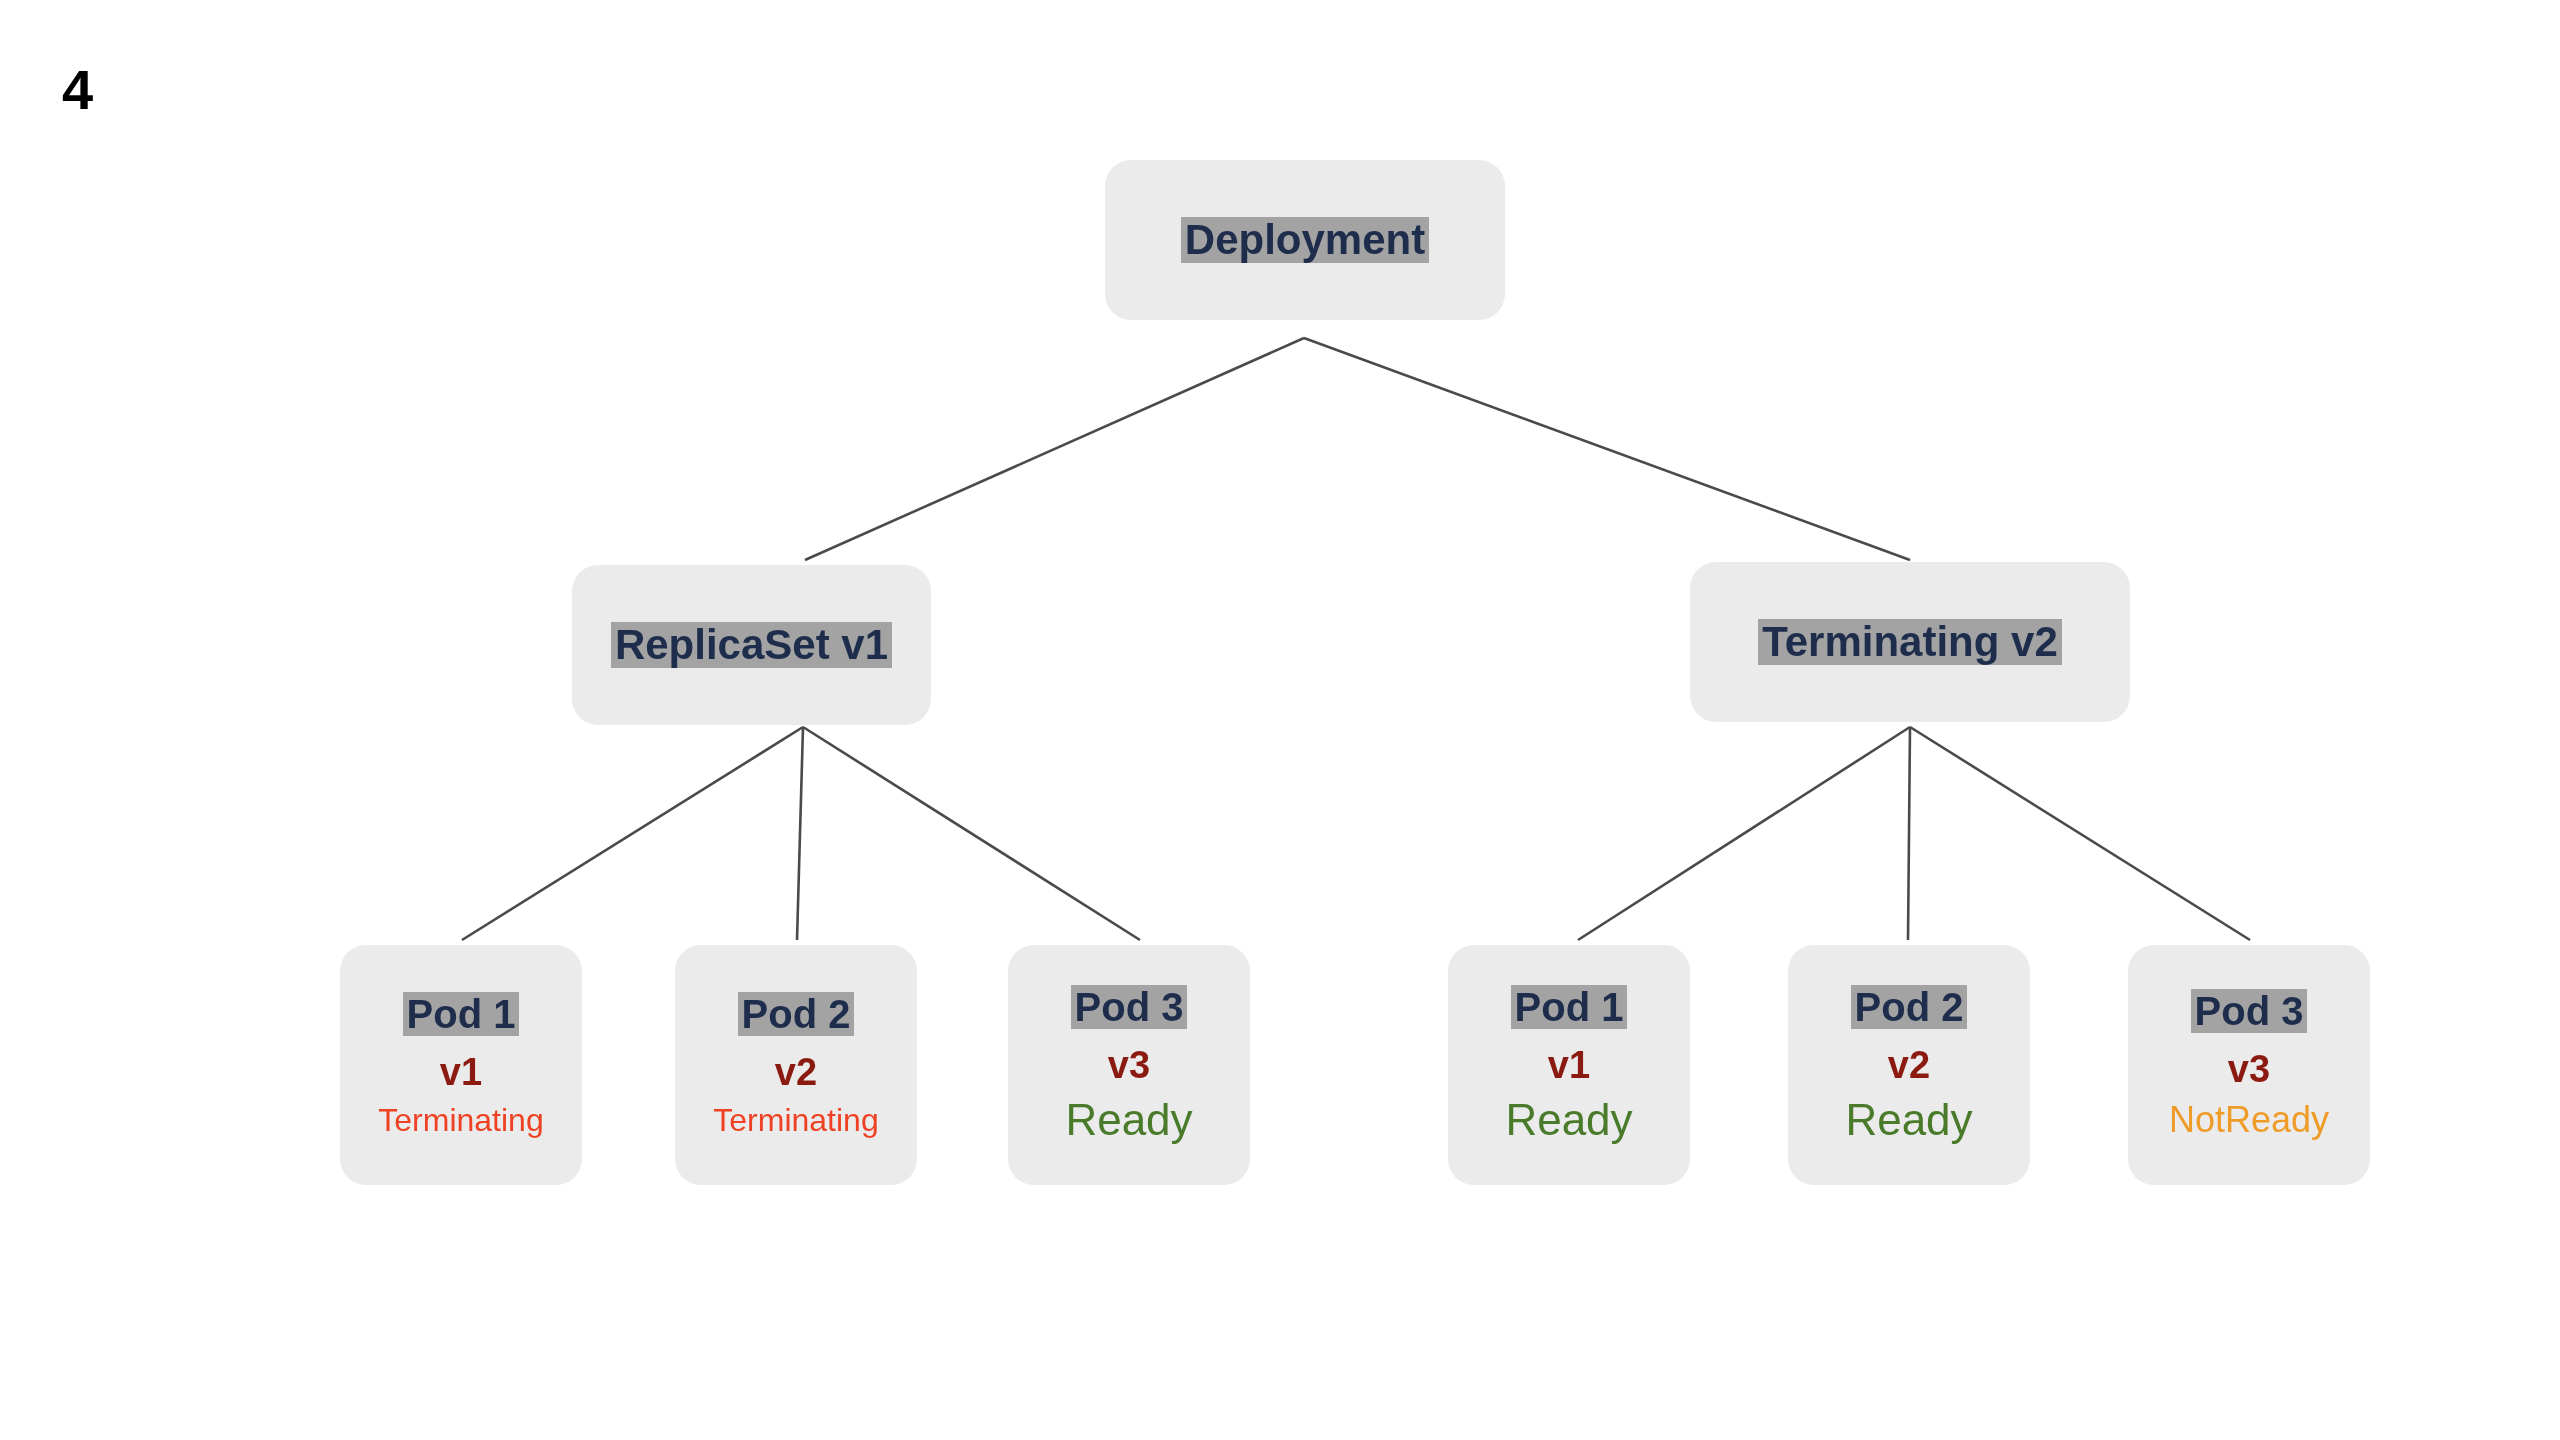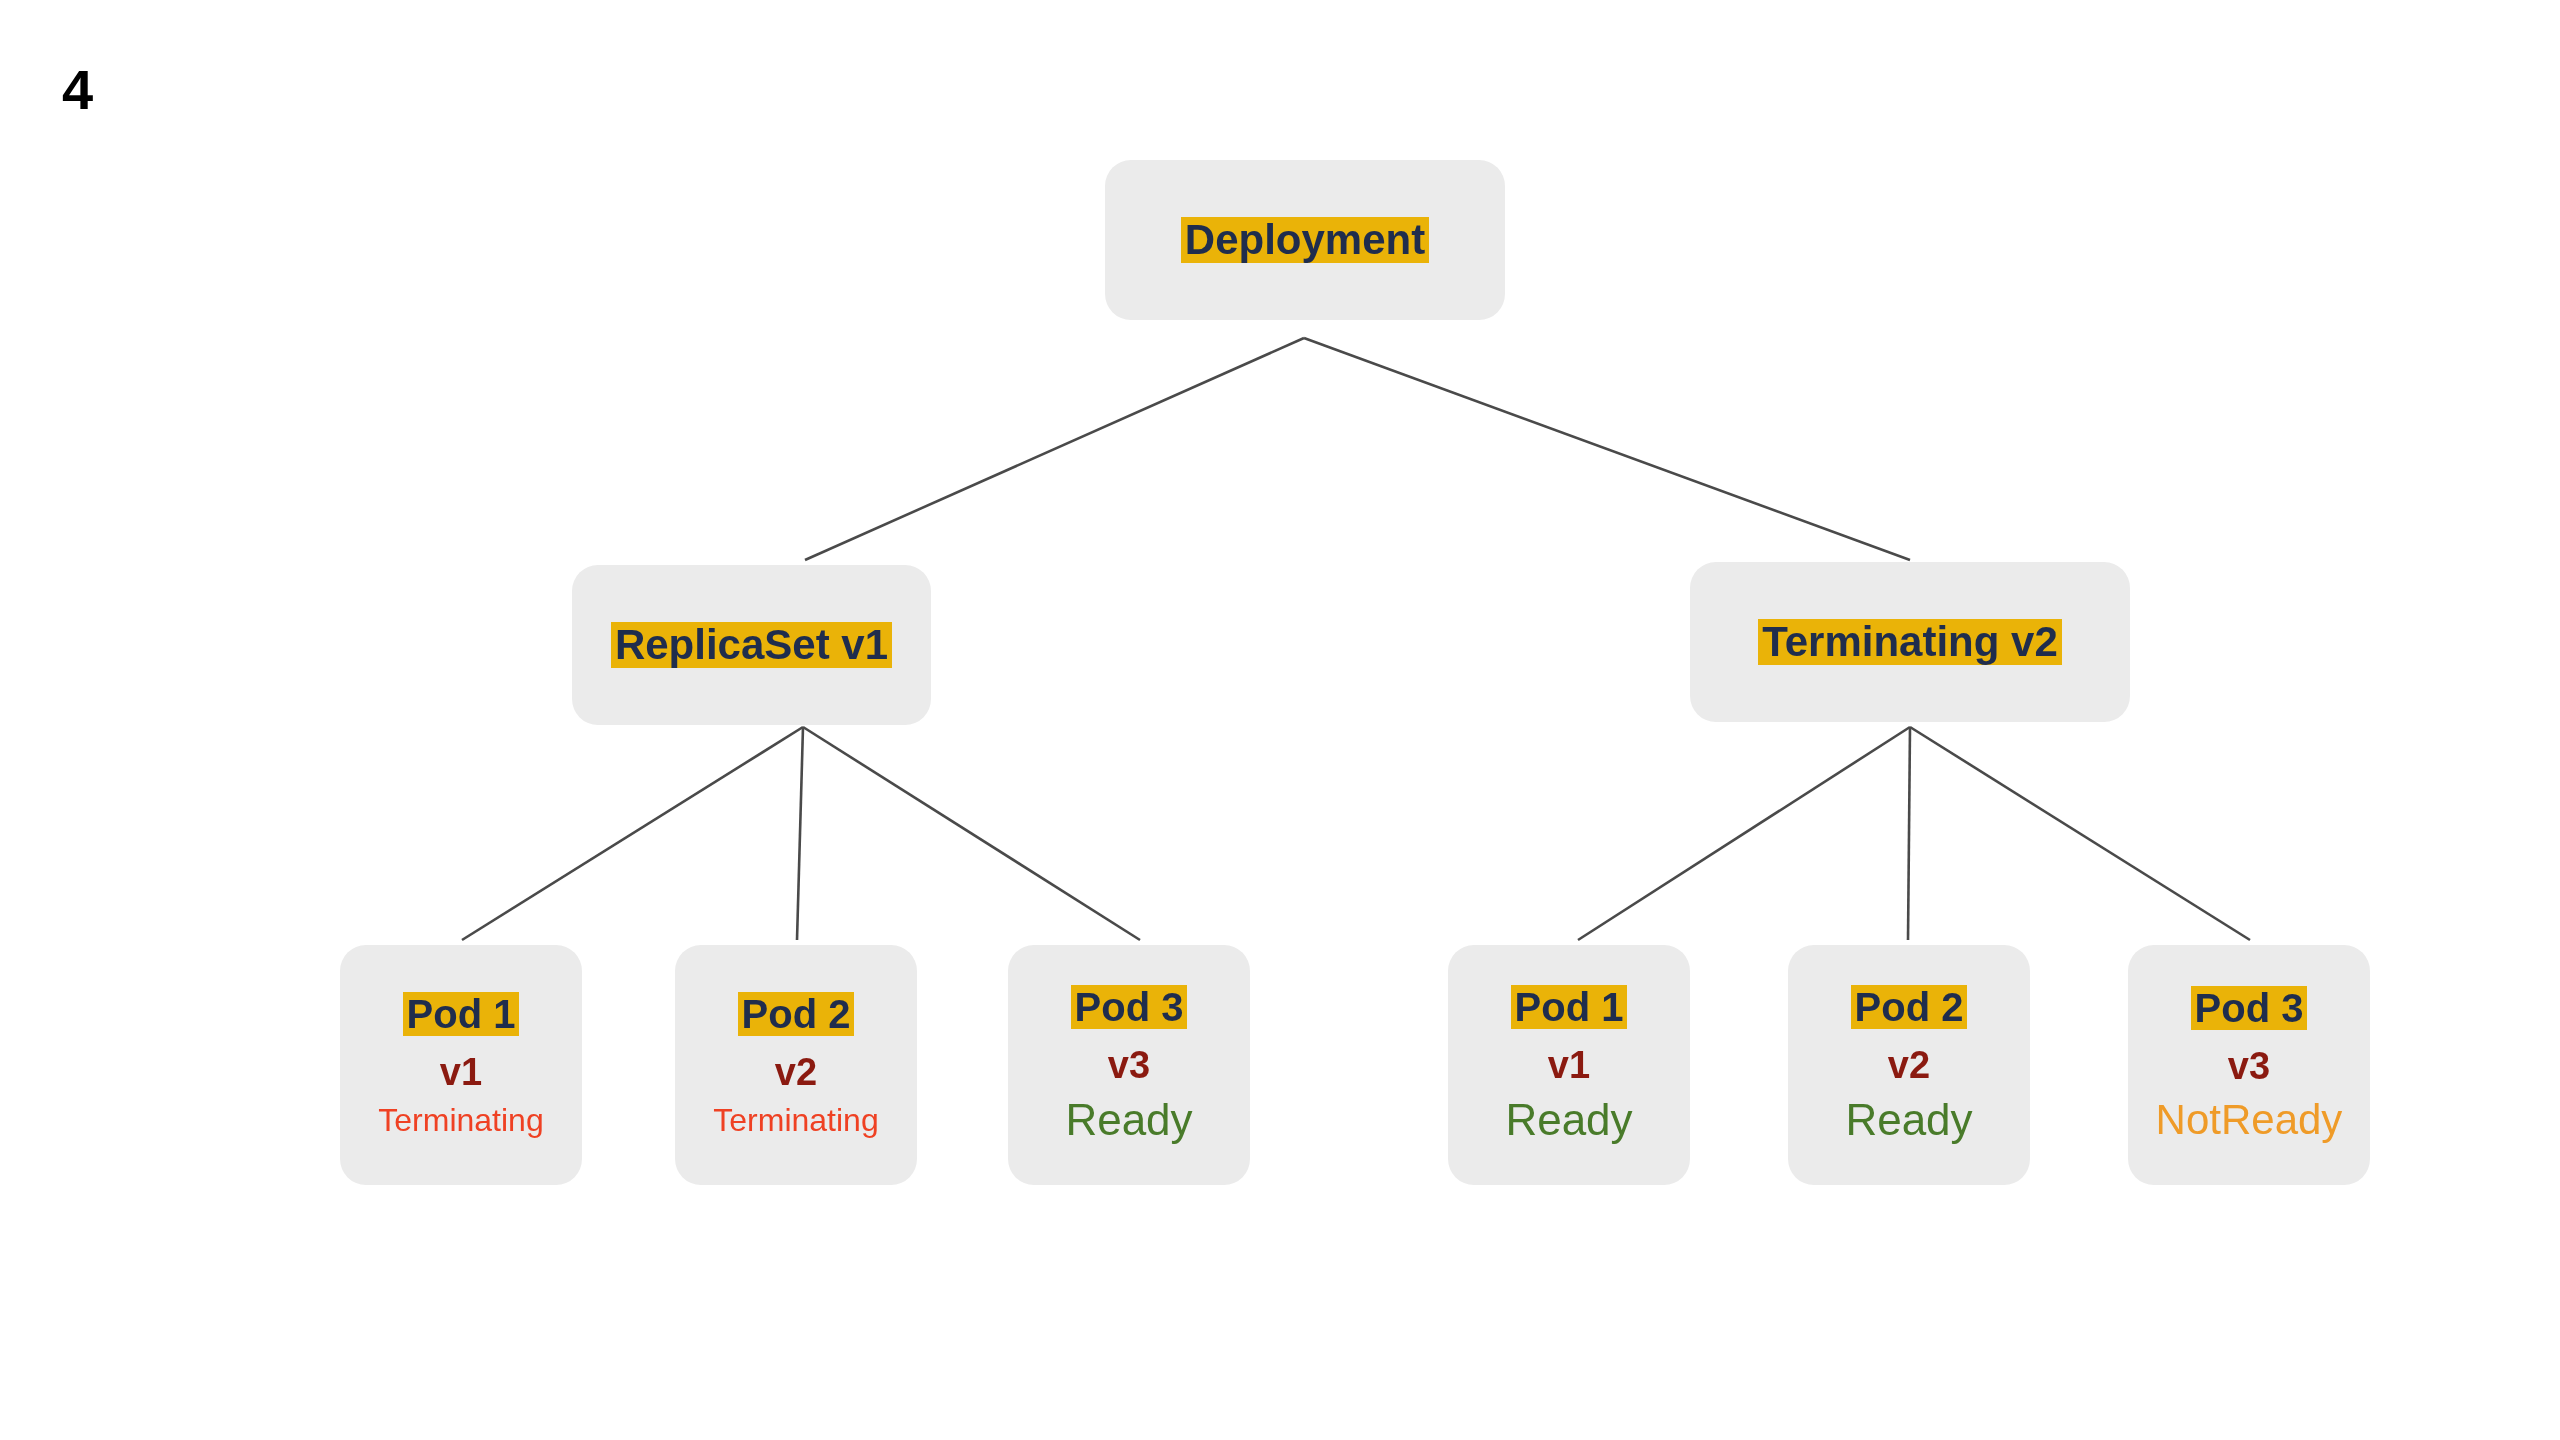--- a/index.html
+++ b/index.html
@@ -15,36 +15,36 @@
 
   svg#edges{position:absolute;left:0;top:0;width:2560px;height:1440px;
             pointer-events:none;}
 
   .node{
     position:absolute;background:#ebebeb;border-radius:26px;
     display:flex;flex-direction:column;align-items:center;
     justify-content:center;box-sizing:border-box;
   }
   .node-title{
-    color:#1f2d4d;font-weight:bold;background:#eab308;
+    color:#1f2d4d;font-weight:bold;background:#a3a3a3;
     display:inline-block;line-height:1.05;white-space:nowrap;
   }
   .top-node .node-title{font-size:42px;padding:1px 4px;}
   .rs-node .node-title{font-size:42px;padding:1px 4px;}
 
   .pod-node{}
   .pod-node .node-title{font-size:40px;padding:1px 4px;margin-bottom:4px;}
   .pod-version{
     font-size:38px;font-weight:bold;color:#8b1a10;line-height:1.1;
     margin-top:12px;
   }
   .pod-status{font-weight:normal;line-height:1.15;margin-top:8px;white-space:nowrap;}
   .status-terminating{font-size:32px;color:#ef4123;}
   .status-ready{font-size:44px;color:#497b2a;}
-  .status-notready{font-size:42px;color:#ef9b28;}
+  .status-notready{font-size:36px;color:#ef9b28;}
 </style>
 </head>
 <body>
 
 <div id="canvas">
 
   <div id="slide-number">4</div>
 
   <svg id="edges" viewBox="0 0 2560 1440" xmlns="http://www.w3.org/2000/svg">
     <g stroke="#4a4a4a" stroke-width="2.6" fill="none" stroke-linecap="butt">

